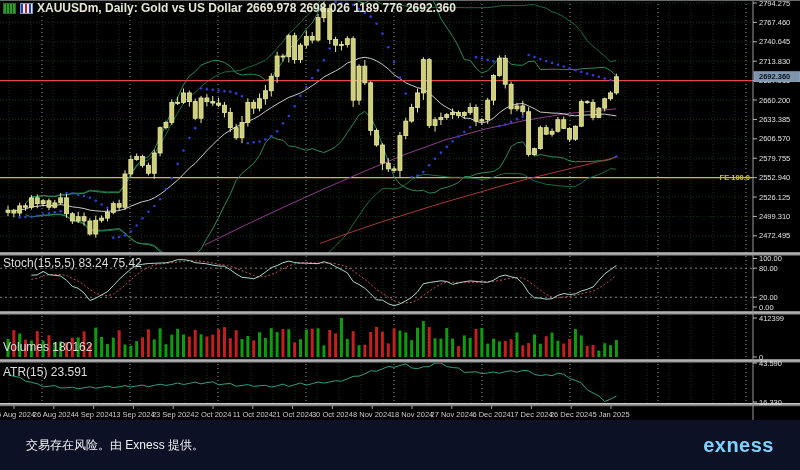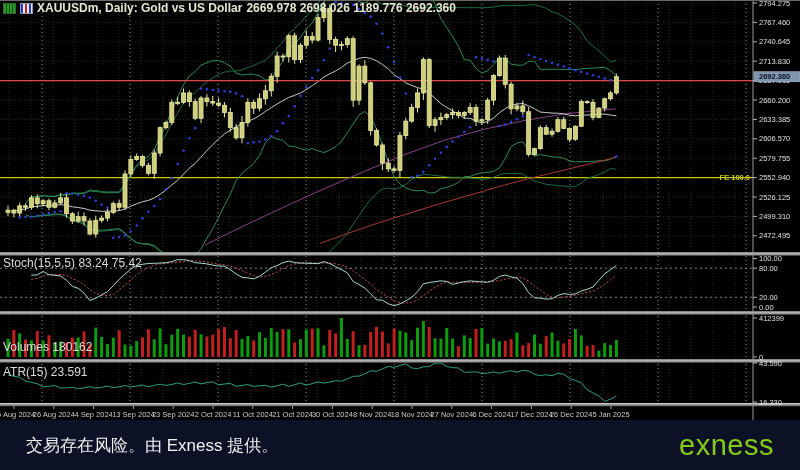--- a/index.html
+++ b/index.html
@@ -9,22 +9,22 @@
   .titlebar{position:absolute;top:1px;left:3px;display:flex;align-items:center;gap:4px;
             font-size:12px;font-weight:bold;color:#e6e6d2;white-space:nowrap;z-index:5;}
   .icon{width:11px;height:9px;display:inline-block;}
   .icon-a{background:repeating-linear-gradient(90deg,#2f9b2f 0 2px,#114d11 2px 3px);border:1px solid #2a6a2a;}
   .icon-b{background:#e8eef5 repeating-linear-gradient(90deg,#2238cc 0 2px,#e8eef5 2px 4px,#cc2222 4px 6px,#e8eef5 6px 8px);border:1px solid #8899aa;}
   .pane-label{position:absolute;font-size:12px;color:#dcdcdc;left:3px;z-index:5;white-space:nowrap;}
   #stoch-label{top:256px;} #vol-label{top:316px;margin-top:24px;} #atr-label{top:365px;}
   .banner{position:absolute;left:0;top:420px;width:800px;height:50px;background:#0d1126;
           display:flex;align-items:center;justify-content:space-between;
           padding:0 26px;box-sizing:border-box;z-index:5;}
-  .banner .disclaimer{color:#f2f2f2;font-size:17px;}
-  .banner .logo{color:#84cc16;font-size:29px;font-weight:normal;letter-spacing:.5px;line-height:1;}
+  .banner .disclaimer{color:#f2f2f2;font-size:12px;}
+  .banner .logo{color:#7dd3fc;font-size:20px;font-weight:bold;letter-spacing:.5px;line-height:1;}
 </style>
 </head>
 <body>
 
 <div class="screen">
 
   <svg id="chart-svg" width="800" height="420" font-family="Liberation Sans, DejaVu Sans, sans-serif">
       <defs>
         <clipPath id="cpMain">
           <rect x="0" y="0" width="753" height="252.5"></rect>

